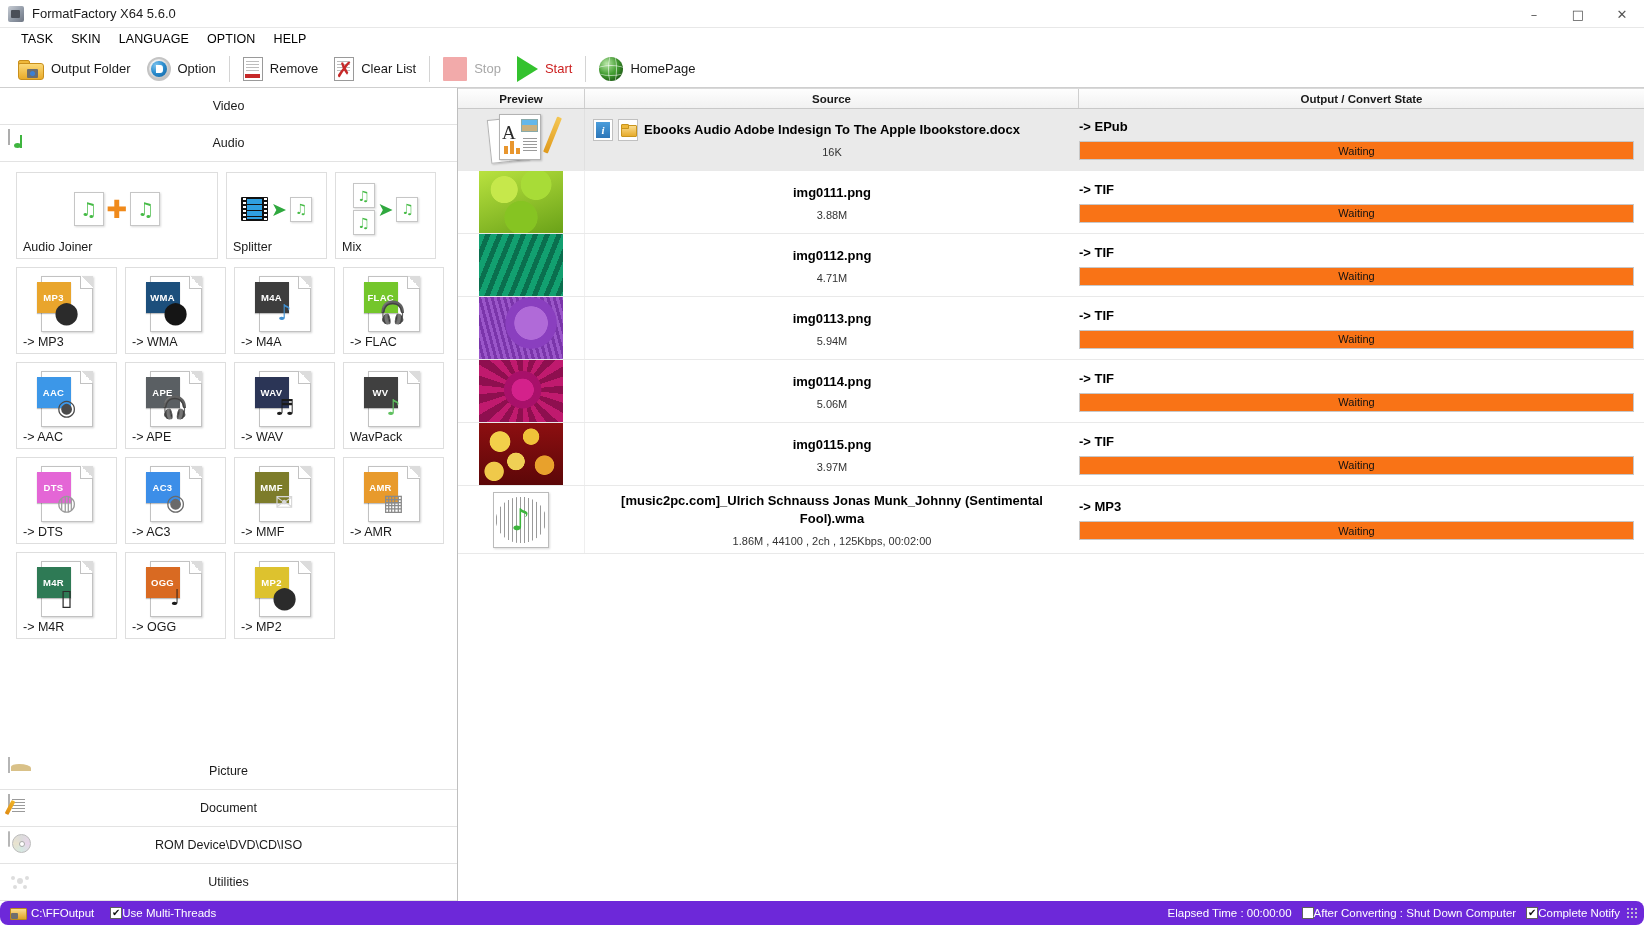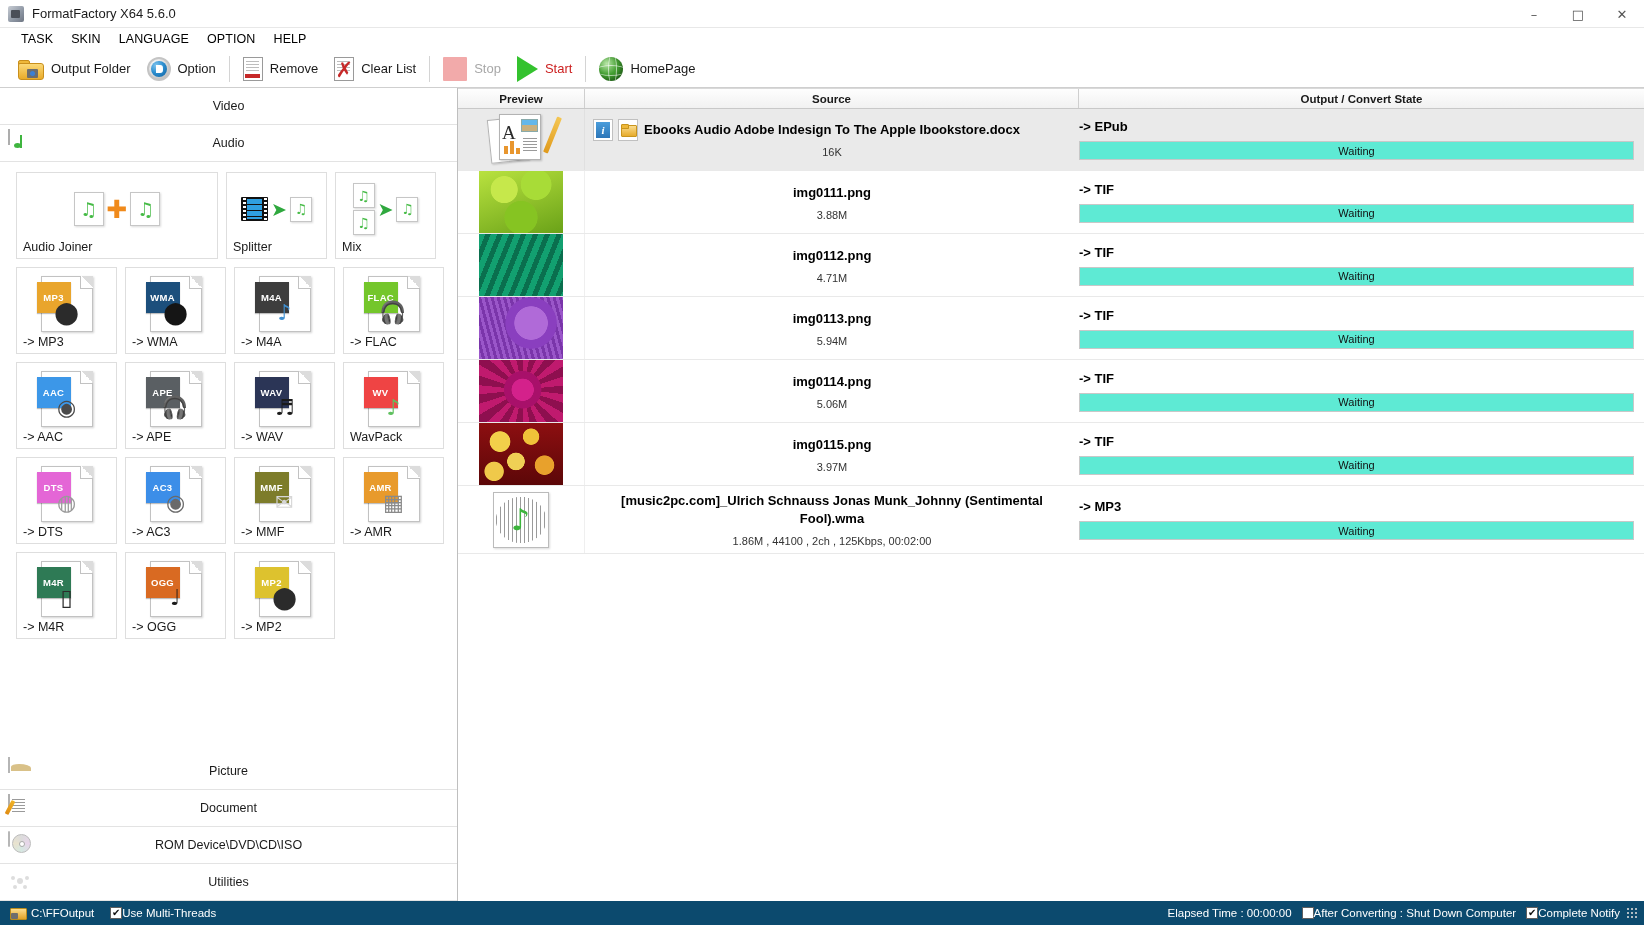--- a/index.html
+++ b/index.html
@@ -420,21 +420,21 @@
   .src-name {
     font-size: 13px; font-weight: bold; color:#000;
     text-align:center; line-height:18px;
     max-width: 470px;
   }
   .src-meta { font-size: 11px; color:#333; margin-top:7px; text-align:center; }
   .out-fmt { font-size: 13px; font-weight: bold; color:#000; margin-bottom:7px; }
   .state-bar {
     height: 19px;
     border: 1px solid #c8c8c8;
-    background: #5eead4;
+    background: #f97316;
     display:flex; align-items:center; justify-content:center;
     font-size: 11px; color:#111;
   }
   .rowbtns {
     position: absolute; left: 8px; top: 10px;
     display: flex; gap: 5px;
   }
   .rowbtn {
     width: 20px; height: 22px;
     border: 1px solid #c0c0c0; background:#fff;
@@ -513,25 +513,26 @@
             mask-image: radial-gradient(ellipse at 50% 50%, #000 0 70%, transparent 72%);
   }
   .thumb-audio .nt {
     position:absolute; left:17px; top:12px; font-size:30px; color:#3cb43c;
     line-height:1; font-family:"DejaVu Sans",sans-serif;
   }
 
   
   #statusbar {
     height: 24px;
-    background: #0c4a6e;
+    background: #6d28d9;
     display: flex; align-items: center;
     color: #ffffff;
     font-size: 11.5px;
     padding: 0 6px;
+    border-radius: 8px;
   }
   .sb-spacer { flex: 1; }
   .cb {
     width: 12px; height: 12px; background:#fff;
     border: 1px solid #5f5f5f;
     display:flex; align-items:center; justify-content:center;
     font-size:10px; color:#111; line-height:1;
     font-family:"DejaVu Sans",sans-serif;
   }
   .sb-folder {
@@ -750,21 +751,21 @@
                 <span class="glyph" style="color:#1a1a1a">♬</span>
               </div>
             </div>
             <div class="tile-name">-&gt; WAV</div>
           </div>
           <div class="tile">
             <div class="tile-art">
               <div class="filecard">
                 <span class="sheet"></span>
                 <span class="fold"></span>
-                <span class="badge" style="background:#ef4444">WV</span>
+                <span class="badge" style="background:#404040">WV</span>
                 <span class="glyph" style="color:#5fc05f">♪</span>
               </div>
             </div>
             <div class="tile-name">WavPack</div>
           </div>
           <div class="tile">
             <div class="tile-art">
               <div class="filecard">
                 <span class="sheet"></span>
                 <span class="fold"></span>

